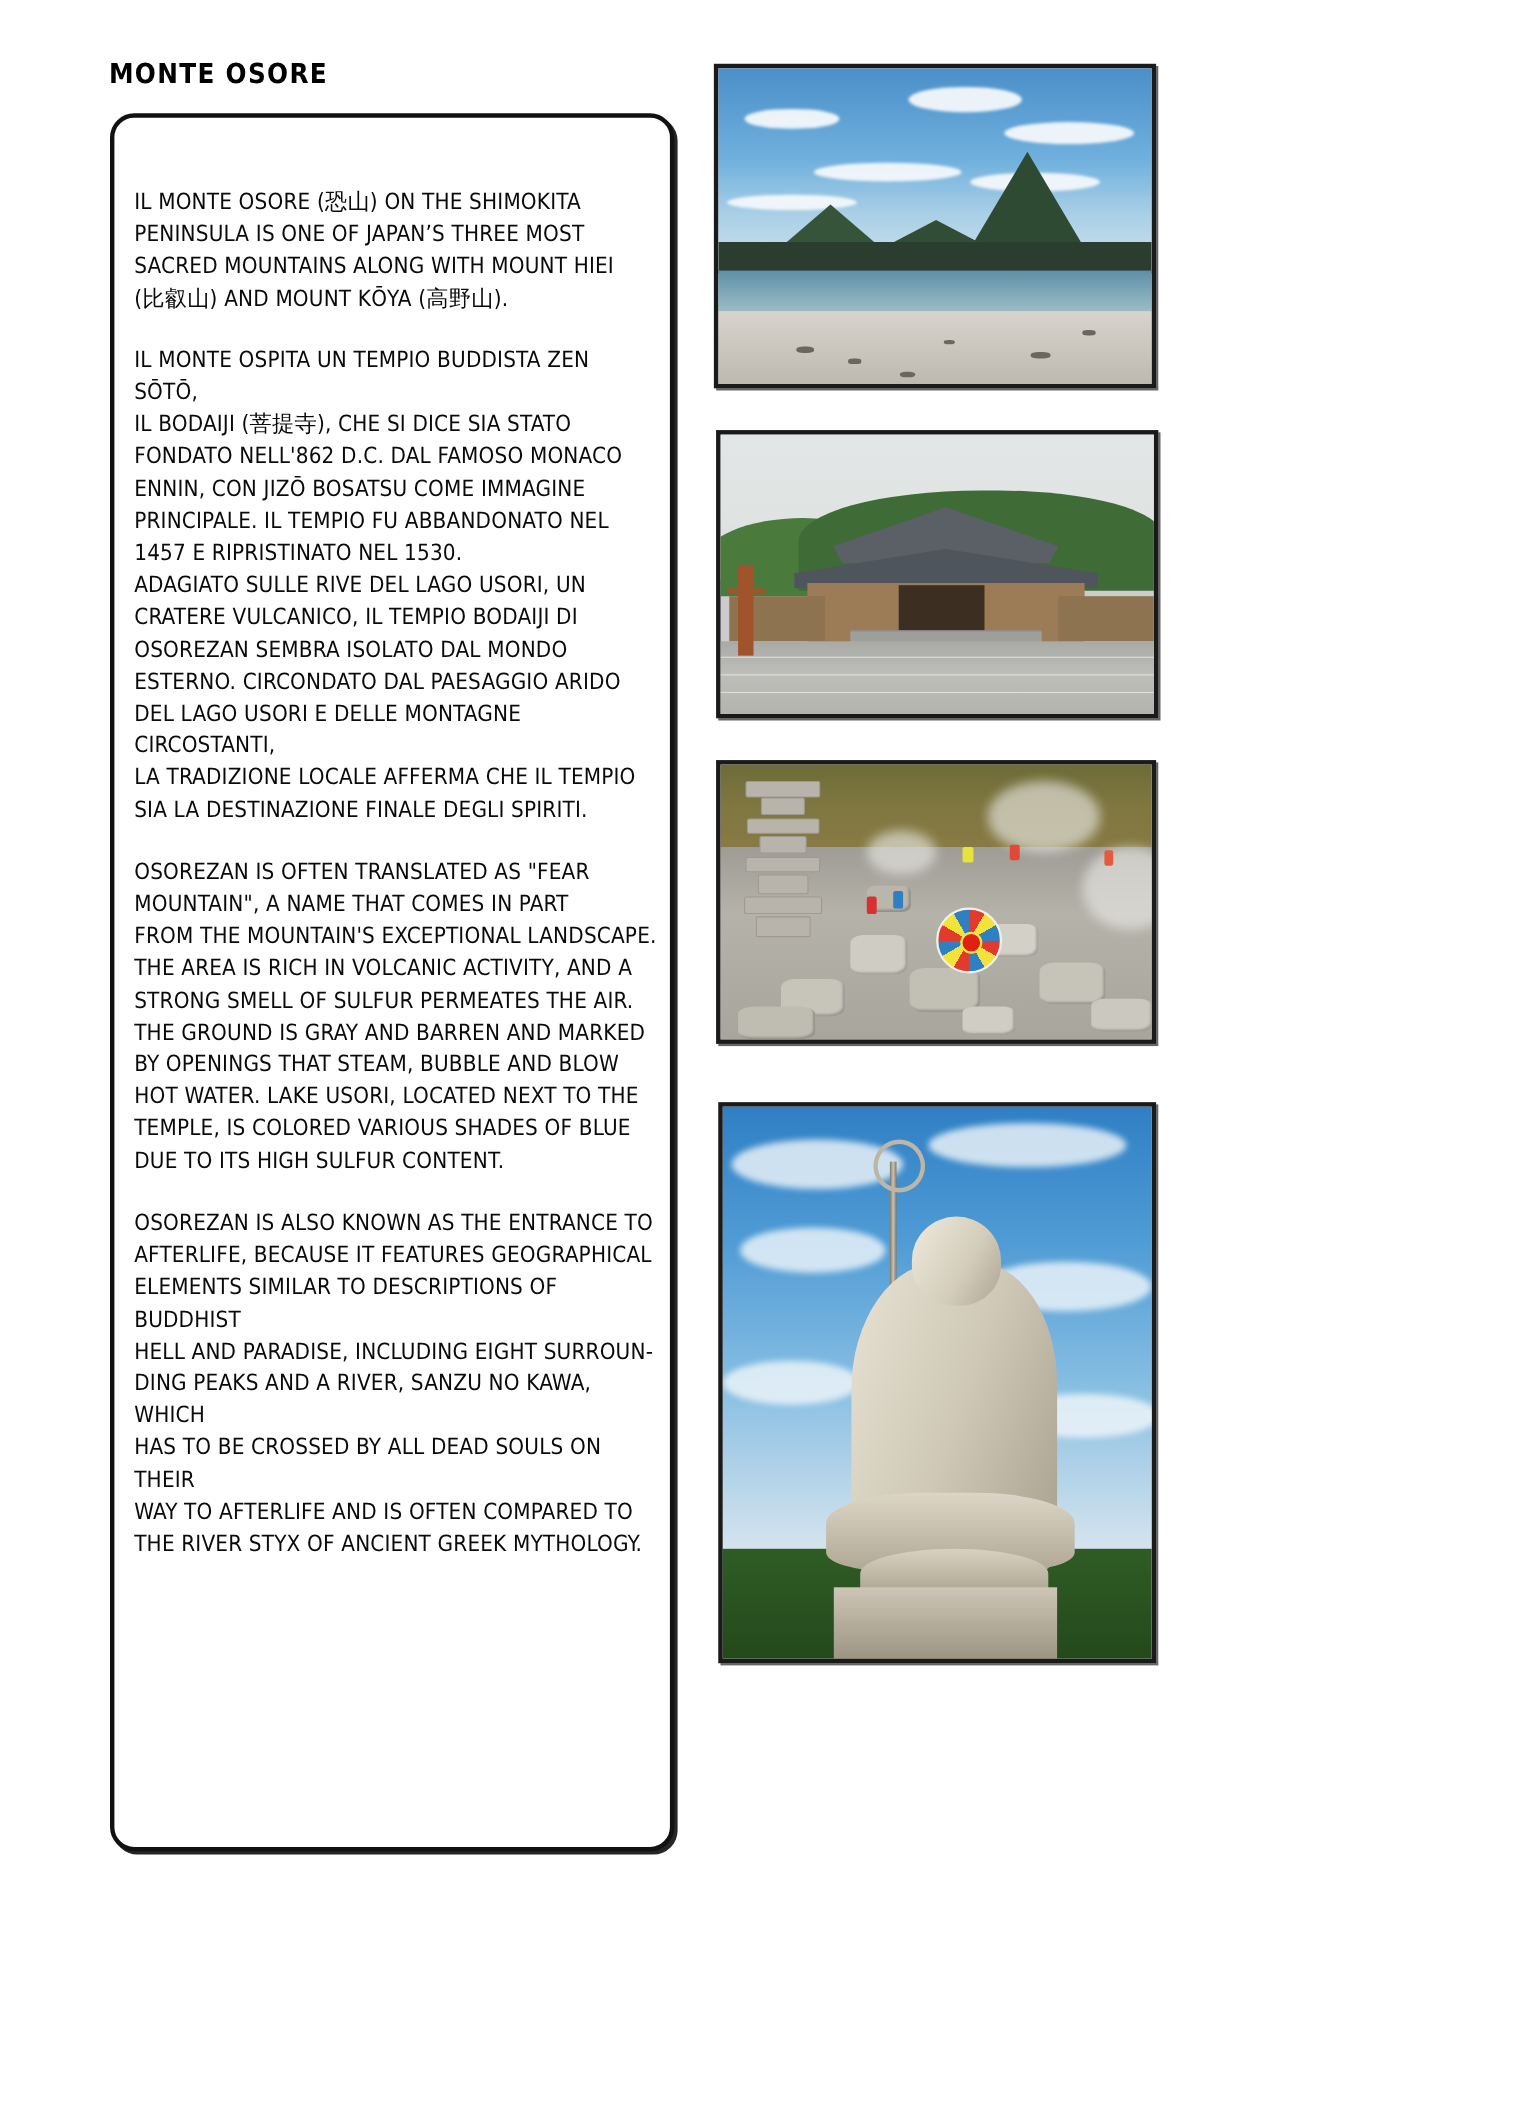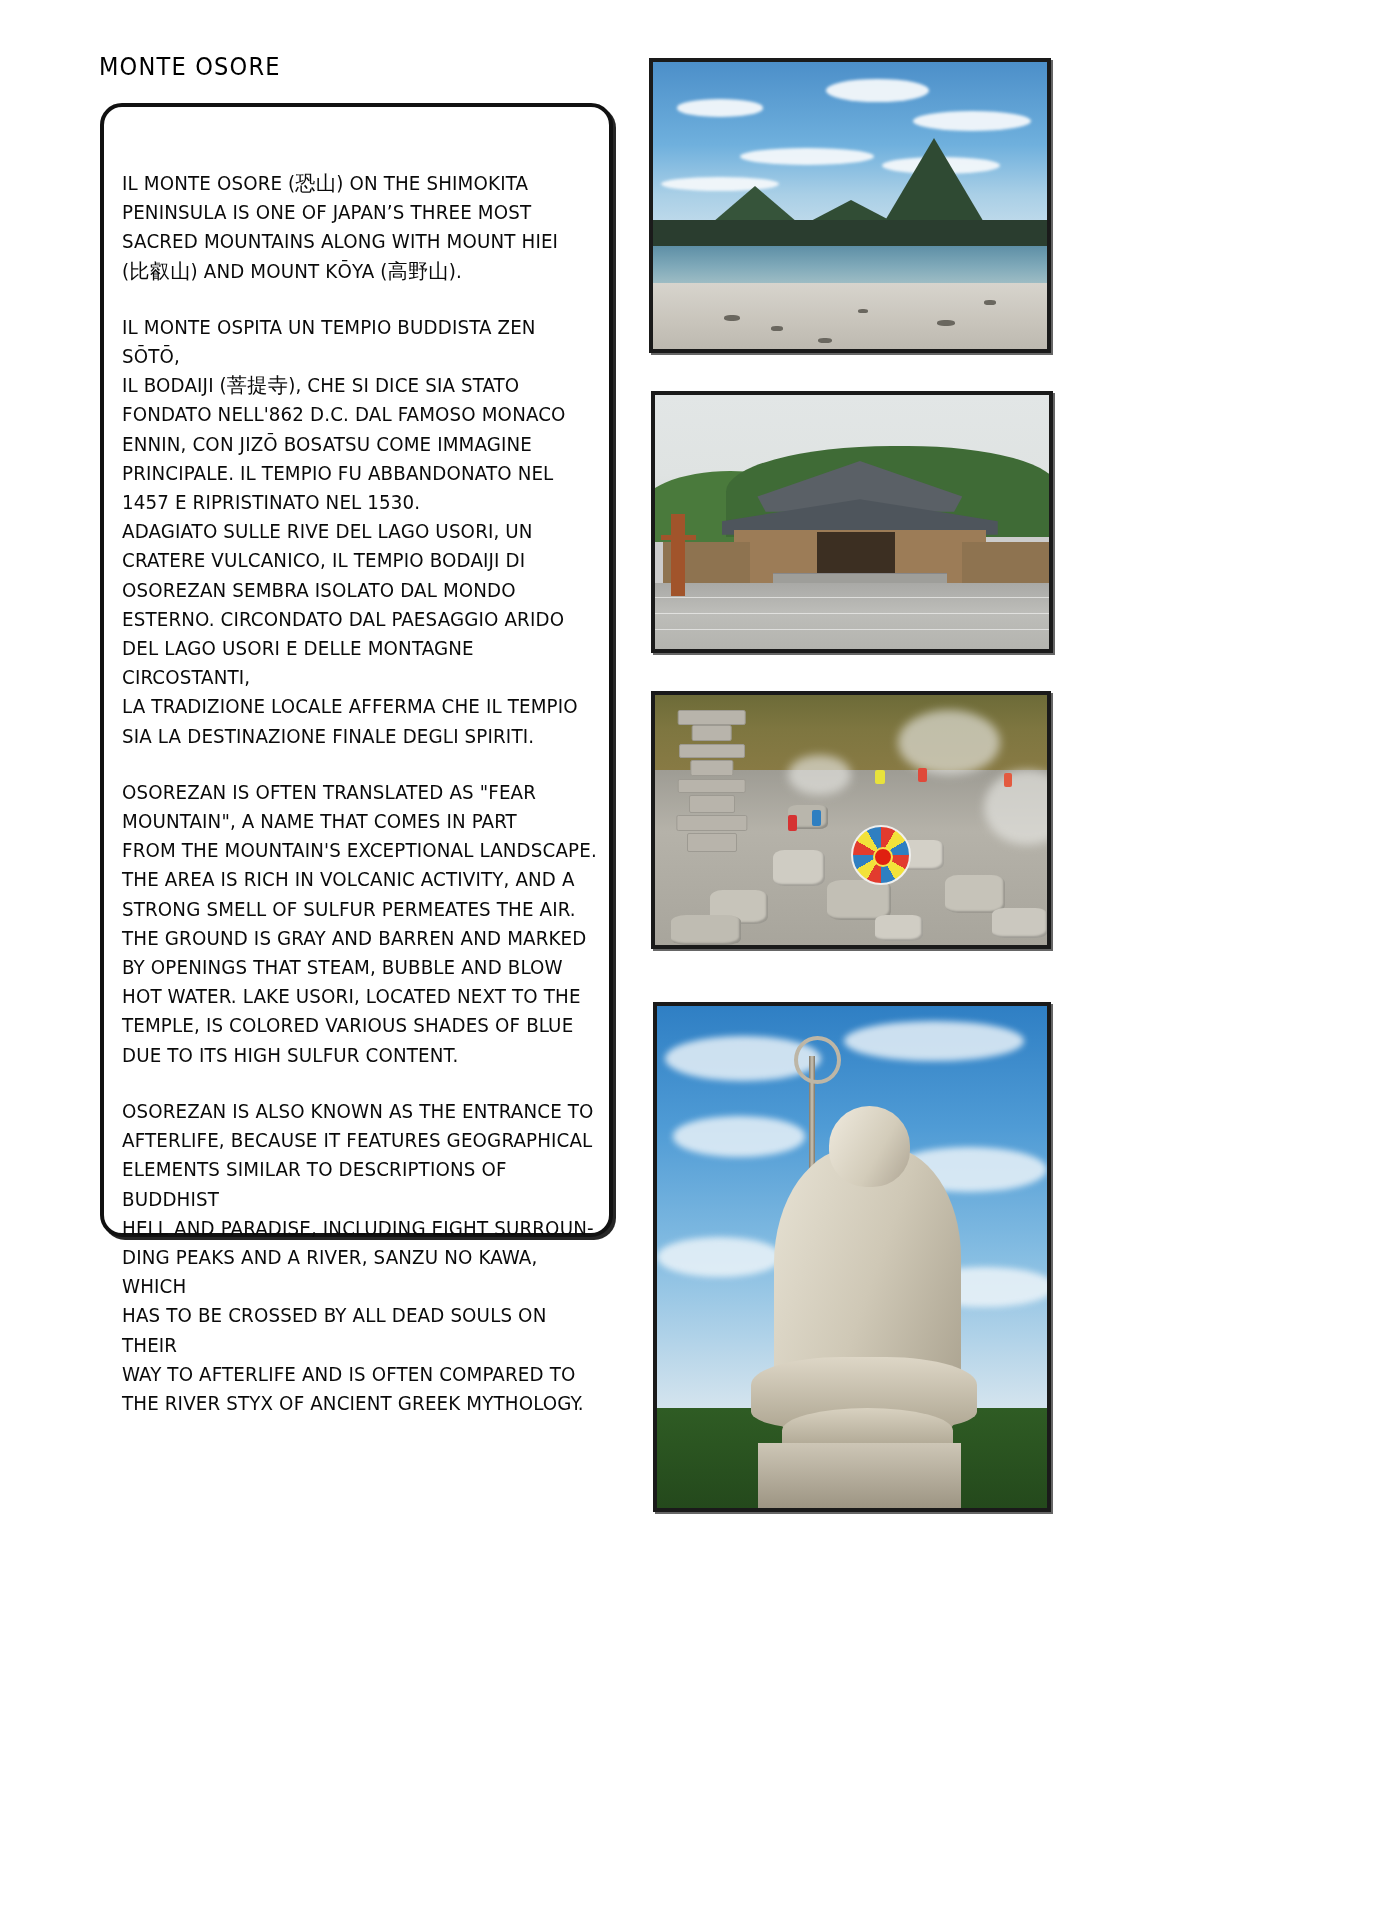--- a/index.html
+++ b/index.html
@@ -14,34 +14,34 @@
     font-family: "DejaVu Sans", "Liberation Sans", sans-serif;
     overflow: hidden;
   }
 
   
   .page-title {
     position: absolute;
     left: 99px;
     top: 52px;
     font-family: "DejaVu Sans Condensed", "Liberation Sans Narrow", "Liberation Sans", sans-serif;
-    font-weight: normal;
+    font-weight: bold;
     font-size: 25px;
     letter-spacing: 1.2px;
     color: #000000;
     white-space: nowrap;
   }
 
   
   .text-panel {
     position: absolute;
     left: 100px;
     top: 103px;
     width: 513px;
-    height: 1134px;
+    height: 1580px;
     border: 4px solid #111111;
     border-radius: 22px;
     background: #ffffff;
     box-sizing: border-box;
     box-shadow: 3px 3px 0 rgba(0,0,0,0.85);
   }
 
   .text-body {
     position: absolute;
     left: 18px;

